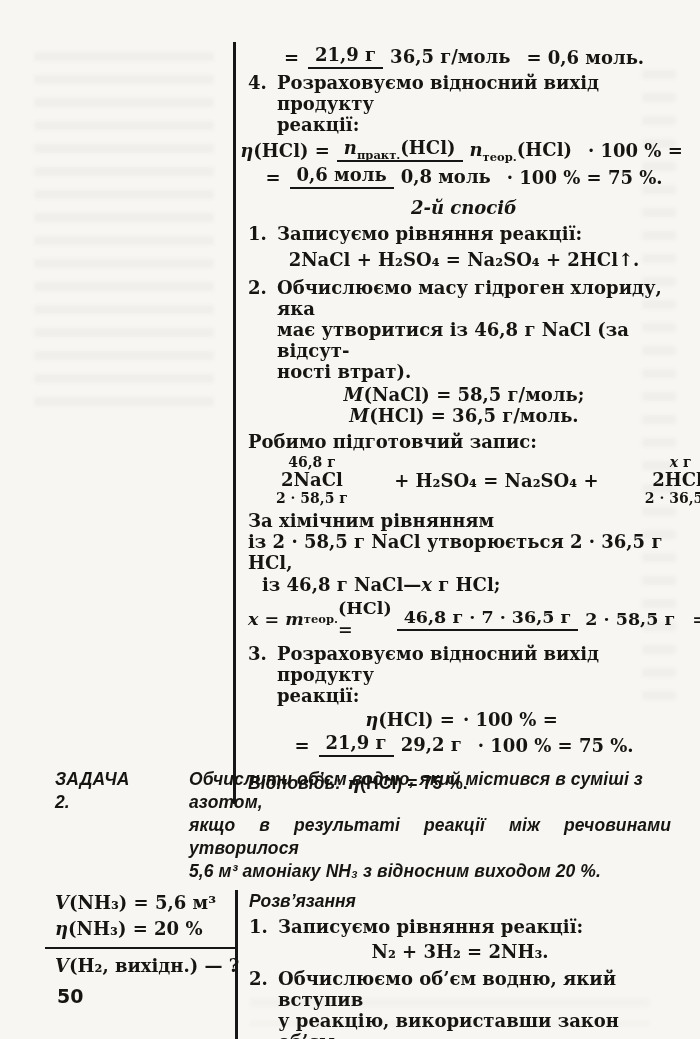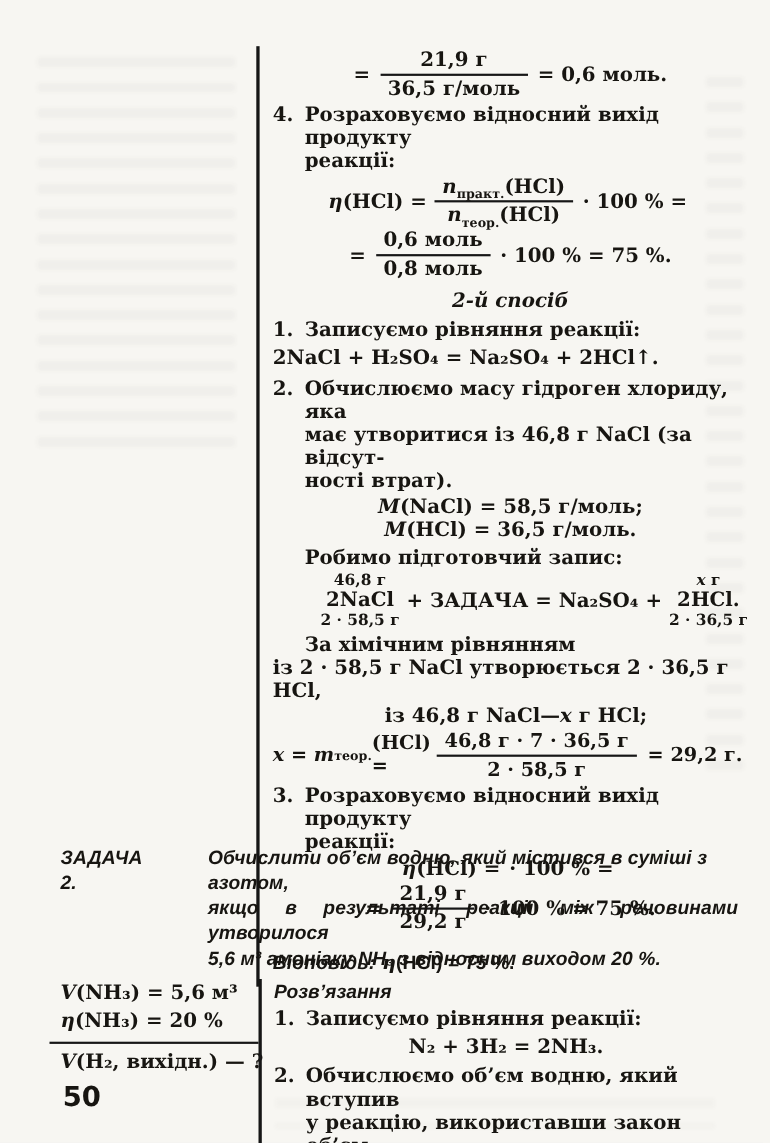--- a/index.html
+++ b/index.html
@@ -24,44 +24,44 @@
   .b3{left:250px; top:998px; width:400px; height:28px; opacity:.35;}
 
   
   .sol1{
     position:absolute; left:233px; top:42px; width:447px; box-sizing:border-box;
     border-left:3px solid #161616; padding:0 0 10px 12px;
   }
   .item{display:flex; margin:2px 0;}
   .item .no{width:29px; flex-shrink:0;}
   .item .txt{display:block;}
-  .indent{margin-left:29px;}
+  .indent{}
   .center{text-align:center;}
 
   .frml{display:flex; align-items:center; justify-content:center; margin:3px 0;}
   .frml.left{justify-content:flex-start;}
   .op{margin:0 5px; white-space:nowrap;}
   .lhs{margin-right:3px; white-space:nowrap;}
-  .frac{display:inline-flex; flex-direction:column; text-align:center; vertical-align:middle; margin:0 4px; line-height:20px;}
+  .frac{display:inline-flex; flex-direction:row; text-align:center; vertical-align:middle; margin:0 4px; line-height:20px;}
   .fr-n{padding:0 7px 2px; border-bottom:2.5px solid #161616; white-space:nowrap;}
   .fr-d{padding:2px 7px 0; white-space:nowrap;}
   .mi{font-style:italic; font-family:"DejaVu Serif", serif;}
   .msub{font-size:11.5px; line-height:0; vertical-align:-5px; letter-spacing:0;}
 
   .h2way{font-style:italic; text-align:center; margin:8px 0 5px;}
 
-  .eqline{text-align:left; margin:5px 0 7px; white-space:nowrap;}
-
-  .prep{display:flex; align-items:center; justify-content:flex-end; padding-left:28px; margin:2px 0 4px;}
+  .eqline{text-align:center; margin:5px 0 7px; white-space:nowrap;}
+
+  .prep{display:flex; align-items:center; justify-content:flex-start; padding-left:28px; margin:2px 0 4px;gap:40px;}
   .stack{display:inline-flex; flex-direction:column; align-items:center; line-height:16px;}
   .stack .main{font-size:18px; line-height:20px; white-space:nowrap;}
   .stack .ann{font-size:14px; white-space:nowrap;}
   .prep .mid{white-space:pre;}
 
-  .prop2{display:flex; justify-content:center; padding:0 4px 0 14px; margin:1px 0;}
+  .prop2{display:flex; justify-content:flex-start; padding:0 4px 0 14px; margin:1px 0;}
 
   .xeq{font-size:17.5px;}
   .xeq .frac{margin:0 5px;}
 
   .answer{
     margin-top:16px; font-family:"Liberation Sans", sans-serif;
     font-size:17.5px; letter-spacing:.1px;
   }
   .ans-label{font-style:italic; margin-right:6px;}
 
@@ -75,21 +75,21 @@
   .t2cols{display:flex; margin-top:7px; align-items:stretch;}
   .t2left{width:180px; flex-shrink:0; box-sizing:border-box; padding-right:6px;}
   .t2right{flex:1; border-left:3px solid #161616; padding-left:11px;}
   .t2given-label,.t2sol-label{font-family:"Liberation Sans", sans-serif; font-style:italic; font-size:17.5px; line-height:22px; margin-bottom:4px;}
   .gl{line-height:26px; white-space:nowrap;}
   .t2rule{border-top:2.5px solid #161616; width:190px; margin:5px 0 4px -10px;}
   .t2right .eq{margin:4px 0 6px; text-align:center;}
 
   .pageno{
     position:absolute; left:57px; top:986px;
-    font-family:"DejaVu Sans", sans-serif; font-size:25px; font-weight:700;text-align:right;
+    font-family:"DejaVu Sans", sans-serif; font-size:19px; font-weight:700;text-align:right;
   }
 </style>
 </head>
 <body>
 
 <div class="page">
 
   <div class="bleed b1"></div>
   <div class="bleed b2"></div>
   <div class="bleed b3"></div>
@@ -153,21 +153,21 @@
     <div class="center"><i class="mi">M</i><span>(HCl) = 36,5 г/моль.</span></div>
 
     <div class="indent" style="margin-top:5px;">Робимо підготовчий запис:</div>
 
     <div class="prep">
       <span class="stack">
         <span class="ann">46,8 г</span>
         <span class="main">2NaCl</span>
         <span class="ann">2 · 58,5 г</span>
       </span>
-      <span class="mid"> + ЗАДАЧА = Na₂SO₄ + </span>
+      <span class="mid"> + H₂SO₄ = Na₂SO₄ + </span>
       <span class="stack">
         <span class="ann"><i class="mi">x</i><span> г</span></span>
         <span class="main">2HCl.</span>
         <span class="ann">2 · 36,5 г</span>
       </span>
     </div>
 
     <div class="indent">За хімічним рівнянням</div>
     <div>із 2 · 58,5 г NaCl утворюється 2 · 36,5 г HCl,</div>
     <div class="prop2">

